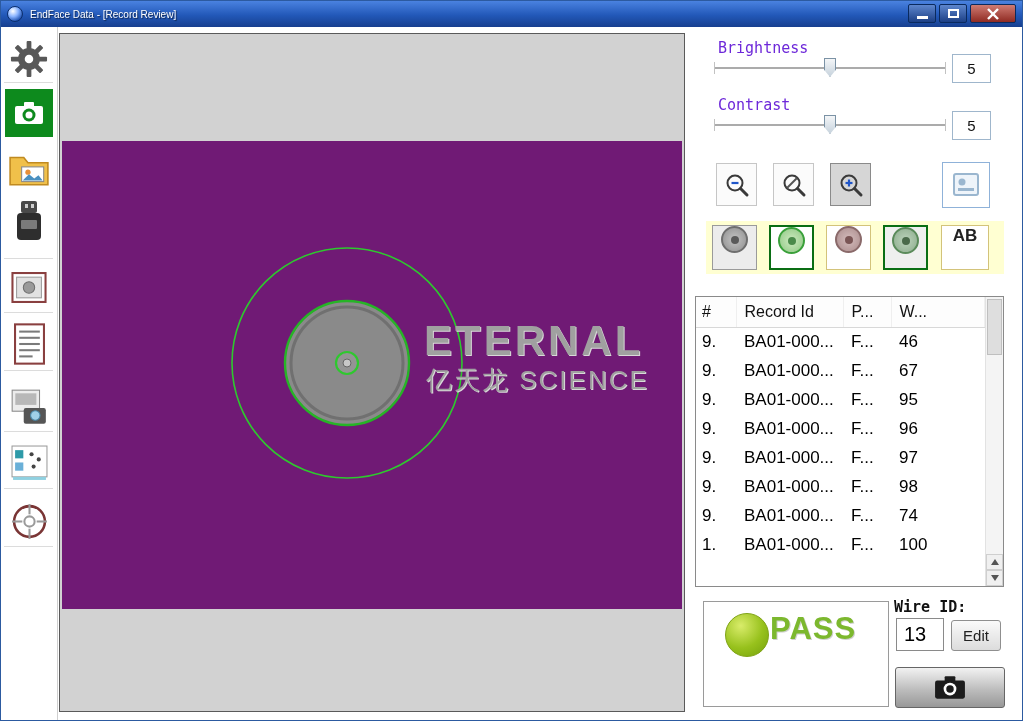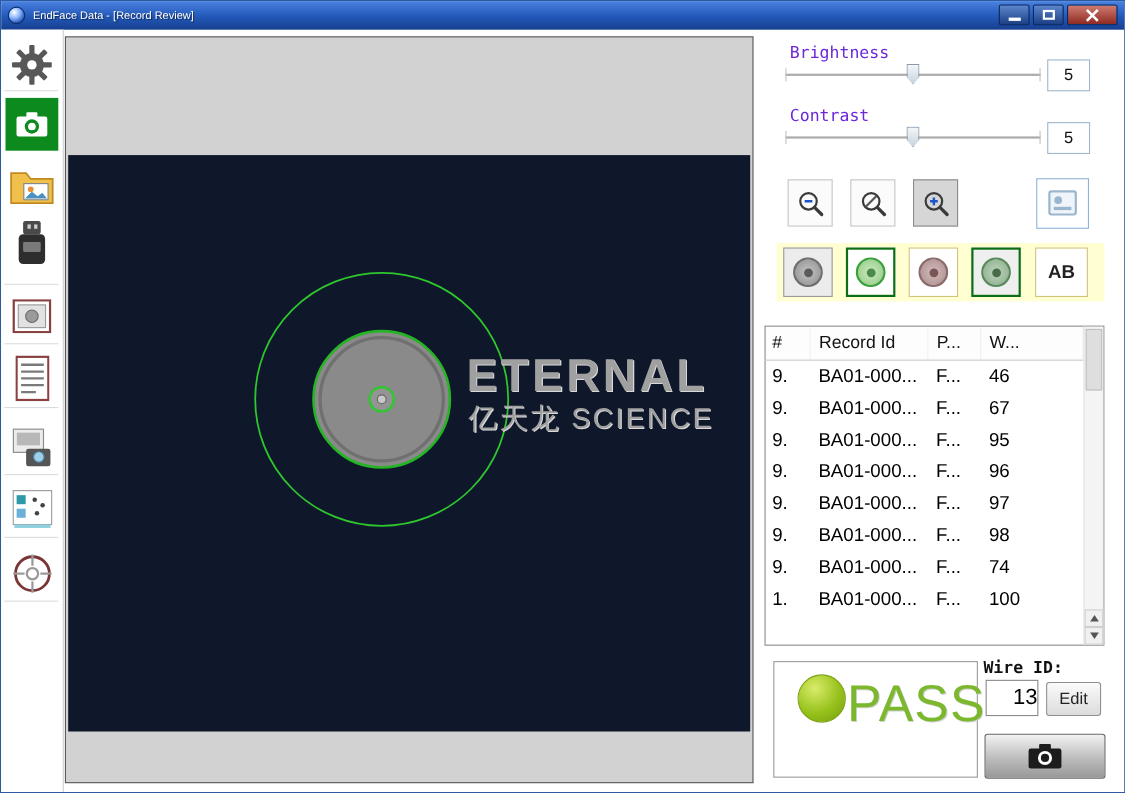--- a/index.html
+++ b/index.html
@@ -21,21 +21,21 @@
   .g-max{display:block;width:11px;height:9px;border:2px solid #fff}
 
   
   .sidebar{position:absolute;left:0;top:26px;width:57px;height:695px;background:#fff;border-right:1px solid #cfcfcf}
   .side-btn{position:absolute;left:4px;width:48px;height:48px;display:flex;align-items:center;justify-content:center;background:#fff;cursor:pointer}
   .side-btn.active{background:#0d8a1d}
   .side-sep{position:absolute;left:3px;width:49px;height:1px;background:#dcdcdc}
 
   
   .main-area{position:absolute;left:58px;top:32px;width:626px;height:679px;background:#d2d2d2;border:1px solid #5a5a5a}
-  .image-canvas{position:absolute;left:2px;top:107px;width:620px;height:524px;background:#0f172a}
+  .image-canvas{position:absolute;left:2px;top:107px;width:620px;height:468px;background:#701a75}
   .wm1{position:absolute;left:362px;top:176px;font-size:42px;font-weight:bold;letter-spacing:3px;
     color:#a0a0a0;text-shadow:1px 1px 0 #d9d9d9}
   .wm2{position:absolute;left:364px;top:222px;font-size:26px;font-weight:normal;letter-spacing:2px;
     color:#a0a0a0;text-shadow:1px 1px 0 #d9d9d9}
 
   
   .mono{font-family:"DejaVu Sans Mono",monospace}
   .adj-label{position:absolute;font-size:15px;color:#6d28d9}
   .slider{position:absolute;width:232px;height:20px;cursor:pointer}
   .slider .track{position:absolute;left:0;right:0;top:9px;height:2px;background:#ababab}
@@ -47,21 +47,21 @@
   .valbox{position:absolute;width:39px;height:29px;border:1px solid #9fb6cc;background:#fff;
     font-size:15px;text-align:center;color:#111}
 
   .sqbtn{position:absolute;width:41px;height:43px;background:#fbfbfb;border:1px solid #c6c6c6;
     display:flex;align-items:center;justify-content:center;cursor:pointer}
   .sqbtn.pressed{background:#d6d6d6;border:1px solid #8a8a8a}
   .snapbtn{position:absolute;left:941px;top:161px;width:48px;height:46px;background:#fff;
     border:1px solid #8fb2d9;display:flex;align-items:center;justify-content:center;cursor:pointer}
 
   .viewstrip{position:absolute;left:705px;top:220px;width:298px;height:53px;background:#ffffd2}
-  .vbtn{position:absolute;top:224px;width:45px;height:45px;display:flex;align-items:center;justify-content:center;
+  .vbtn{position:absolute;top:224px;width:45px;height:45px;display:flex;justify-content:center;
     background:#fff;border:1px solid #d3c37a;cursor:pointer}
   .vbtn.gray{background:#ececec;border:1px solid #9a9a9a}
   .vbtn.sel{border:2px solid #0a6e14}
   .vbtn.ab{font-weight:bold;font-size:17px;color:#222}
   .vc{width:27px;height:27px;border-radius:50%;display:flex;align-items:center;justify-content:center}
   .vc-dot{width:8px;height:8px;border-radius:50%}
   .vc1{background:radial-gradient(#c4c4c4,#8e8e8e);border:2px solid #6e6e6e}.vc1 .vc-dot{background:#5a5a5a}
   .vc2{background:radial-gradient(#cdeabf,#8fc884);border:2px solid #3aa03a}.vc2 .vc-dot{background:#4a8a4a}
   .vc3{background:radial-gradient(#d4bcbc,#ab8c8c);border:2px solid #8a6a6a}.vc3 .vc-dot{background:#7a5555}
   .vc4{background:radial-gradient(#bcd4bc,#8cab8c);border:2px solid #5a8a5a}.vc4 .vc-dot{background:#4a6a4a}
@@ -79,25 +79,25 @@
   .sbtn{position:absolute;left:0;width:17px;height:16px;background:#f0f0f0;border:1px solid #cfcfcf;
     display:flex;align-items:center;justify-content:center;cursor:pointer}
   .sbtn.up{bottom:16px}.sbtn.down{bottom:0}
   .tri-up{width:0;height:0;border-left:4px solid transparent;border-right:4px solid transparent;border-bottom:6px solid #555}
   .tri-down{width:0;height:0;border-left:4px solid transparent;border-right:4px solid transparent;border-top:6px solid #555}
 
   
   .pass-box{position:absolute;left:702px;top:600px;width:186px;height:106px;border:1px solid #9a9a9a;background:#fff}
   .pass-light{position:absolute;left:21px;top:11px;width:44px;height:44px;border-radius:50%;
     background:radial-gradient(circle at 35% 28%,#d9ec6a,#97c11c 55%,#74a00c);border:1px solid #7fa314}
-  .pass-text{position:absolute;left:66px;top:9px;font-size:47px;font-weight:normal;color:#7cb82e;
+  .pass-text{position:absolute;left:66px;top:9px;font-size:31px;font-weight:bold;color:#7cb82e;
     letter-spacing:1px;text-shadow:1px 1px 0 #d0d0d0}
   .wire-label{position:absolute;left:893px;top:597px;font-size:15px;font-weight:bold;color:#111}
   .wire-input{position:absolute;left:895px;top:617px;width:48px;height:33px;border:1px solid #8a8a8a;
-    font-size:20px;padding-left:24px;color:#000;font-family:"Liberation Sans",sans-serif}
+    font-size:20px;padding-left:7px;color:#000;font-family:"Liberation Sans",sans-serif}
   .edit-btn{position:absolute;left:950px;top:619px;width:50px;height:31px;border:1px solid #8f8f8f;border-radius:3px;
     background:linear-gradient(#fafafa,#dcdcdc);font-size:15px;color:#222;cursor:pointer}
   .capture-btn{position:absolute;left:894px;top:666px;width:110px;height:41px;border:1px solid #666;border-radius:3px;
     background:linear-gradient(#f2f2f2,#bdbdbd 55%,#989898);display:flex;align-items:center;justify-content:center;cursor:pointer}
 </style>
 </head>
 <body>
 
 <div id="app">
 

